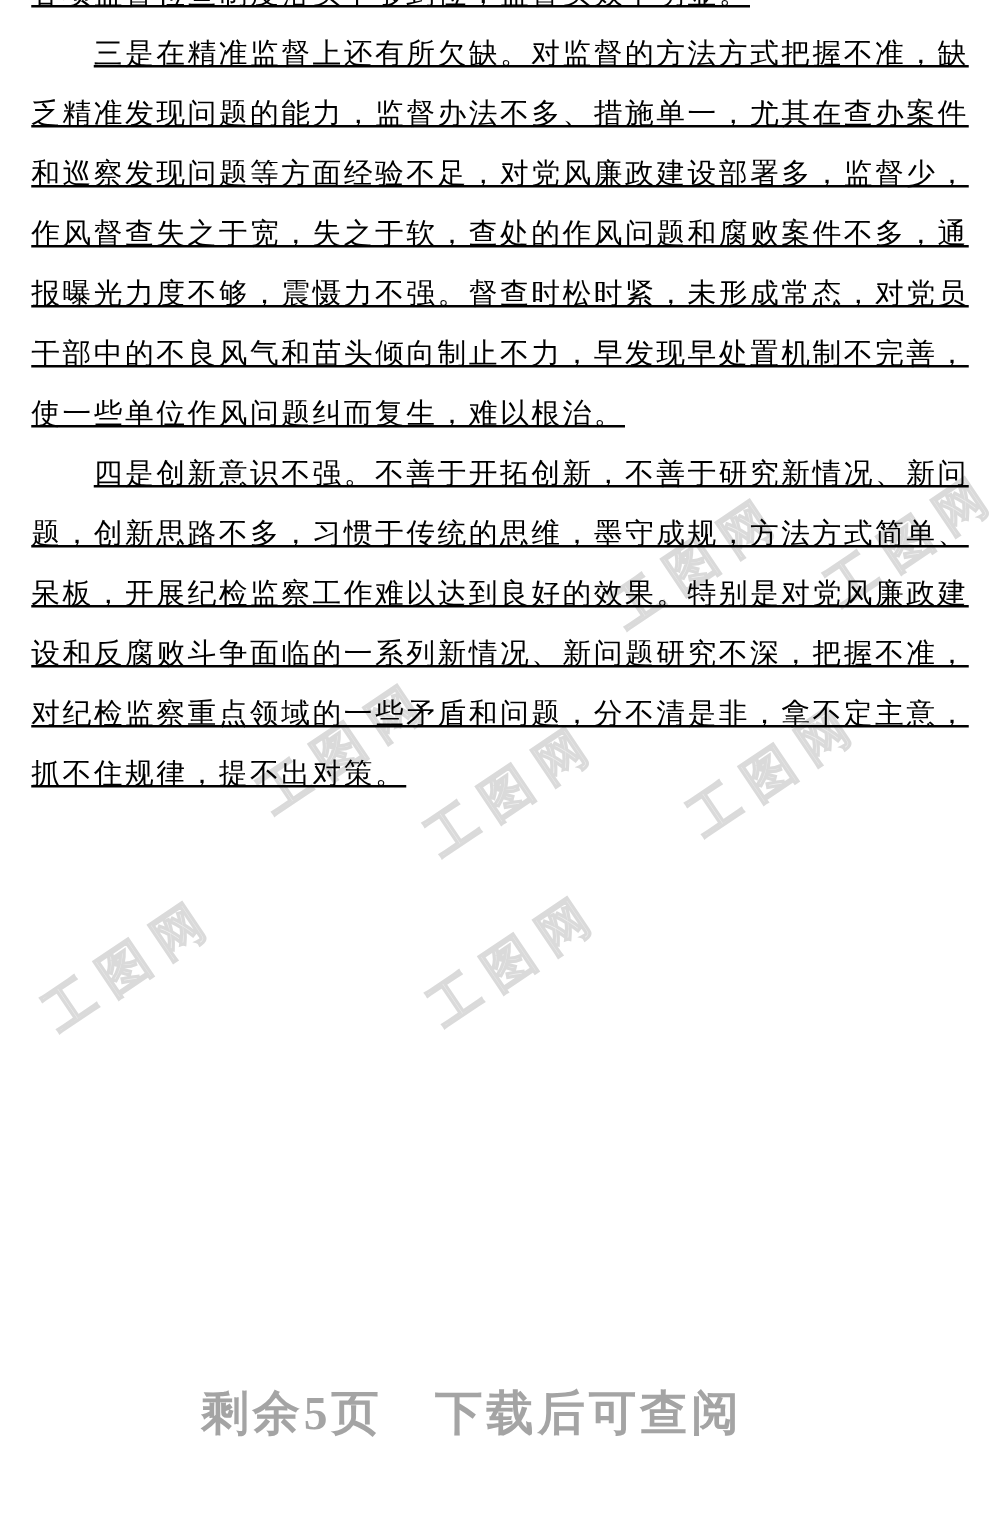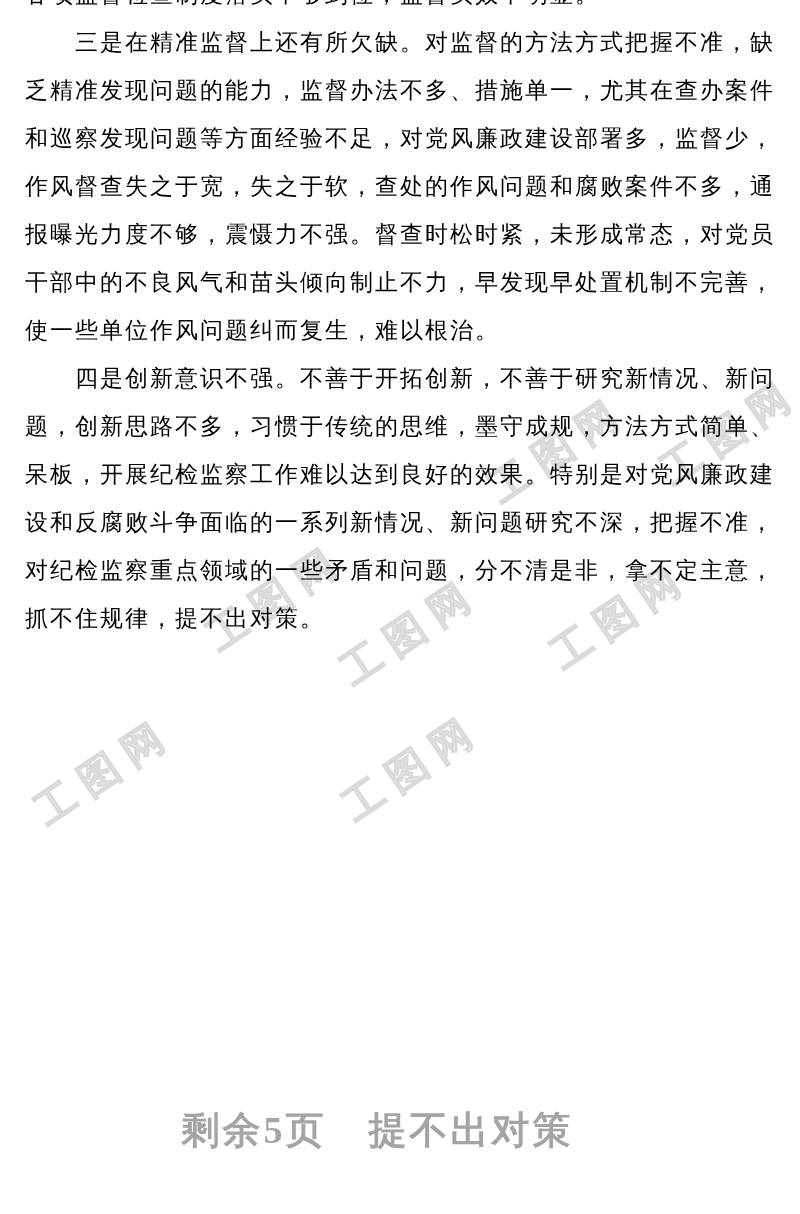--- a/index.html
+++ b/index.html
@@ -47,20 +47,21 @@
     margin: 0;
     font-family: "Liberation Sans", "DejaVu Sans", sans-serif;
     font-size: 23px;
     line-height: 48px;
     letter-spacing: 2px;
     color: #000000;
     text-align: justify;
     text-justify: inter-character;
     text-indent: 50px;
     word-break: break-all;
+    text-decoration: underline;
   }
   .para.partial {
     text-indent: 0;
     text-align: left;
   }
   
   .footer {
     position: absolute;
     left: 0;
     right: 0;
@@ -95,16 +96,16 @@
       <span class="wm" style="left: 540px; top: 636px; -webkit-text-stroke: 1.3px rgb(218, 218, 218);">工图网</span>
     </div>
 
   <div class="content">
     <p class="para partial">各项监督检查制度落实不够到位，监督实效不明显。</p>
     <p class="para">三是在精准监督上还有所欠缺。对监督的方法方式把握不准，缺乏精准发现问题的能力，监督办法不多、措施单一，尤其在查办案件和巡察发现问题等方面经验不足，对党风廉政建设部署多，监督少，作风督查失之于宽，失之于软，查处的作风问题和腐败案件不多，通报曝光力度不够，震慑力不强。督查时松时紧，未形成常态，对党员干部中的不良风气和苗头倾向制止不力，早发现早处置机制不完善，使一些单位作风问题纠而复生，难以根治。</p>
     <p class="para">四是创新意识不强。不善于开拓创新，不善于研究新情况、新问题，创新思路不多，习惯于传统的思维，墨守成规，方法方式简单、呆板，开展纪检监察工作难以达到良好的效果。特别是对党风廉政建设和反腐败斗争面临的一系列新情况、新问题研究不深，把握不准，对纪检监察重点领域的一些矛盾和问题，分不清是非，拿不定主意，抓不住规律，提不出对策。</p>
   </div>
 
   <div class="footer" style="color: rgb(164, 164, 164);">
-    <span>剩余5页</span><span class="gap"></span><span>提不出对策</span>
+    <span>剩余5页</span><span class="gap"></span><span>下载后可查阅</span>
   </div>
 
 </div>
 
 </body></html>

